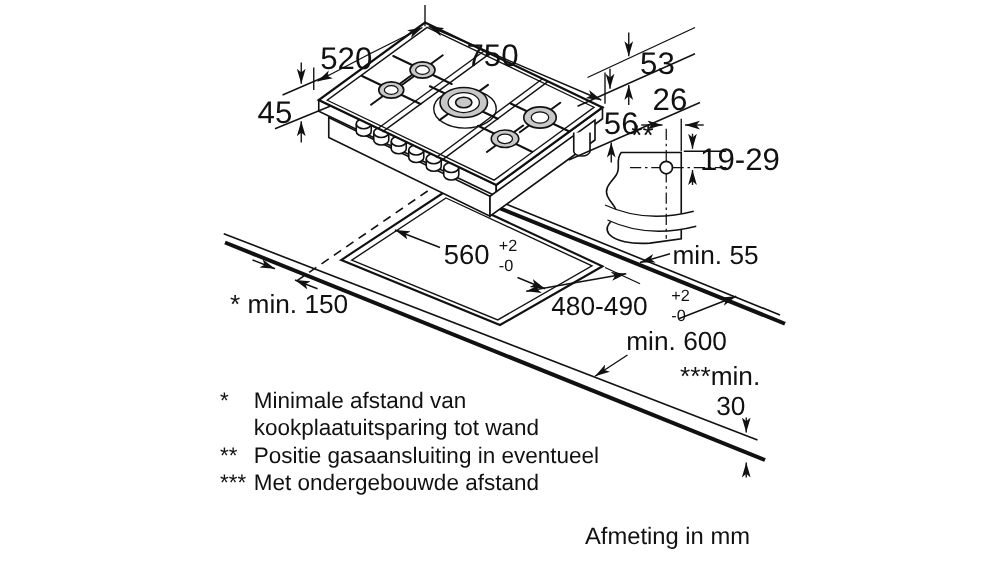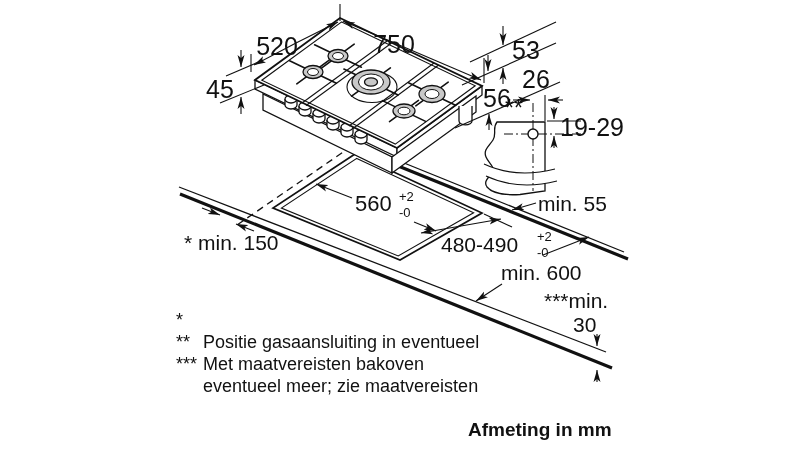--- a/index.html
+++ b/index.html
@@ -20,21 +20,21 @@
   .burner-in{fill:#fff;stroke:#111;stroke-width:1;}
   text{fill:#111;}
   .t-dim{font-size:25px;}
   .t-mid{font-size:21px;}
   .t-560{font-size:22px;}
   .t-tol{font-size:13px;}
   .t-star{font-size:23px;}
   .fnotes{position:absolute;left:176px;top:309px;font-size:18px;line-height:22px;}
   .fn-row{display:flex;align-items:flex-start;}
   .fn-marker{display:inline-block;width:27px;flex:0 0 27px;}
-  .caption{position:absolute;left:468px;top:419px;font-size:19px;font-weight:bold;}
+  .caption{position:absolute;left:468px;top:419px;font-size:19px;}
 </style>
 </head>
 <body>
 
 <div class="stage">
 
 <svg width="800" height="450" viewBox="0 0 800 450">
   <defs>
     <marker id="ah" markerUnits="userSpaceOnUse" markerWidth="12" markerHeight="8" refX="12" refY="4" orient="auto">
       <path d="M0,0.5 L12,4 L0,7.5 L3,4 Z" fill="#111"></path>
@@ -194,31 +194,34 @@
     <text class="t-mid" x="501" y="280">min. 600</text>
     <text class="t-mid" x="544" y="308">***min.</text>
     <text class="t-mid" x="573" y="332">30</text>
     <text class="t-mid" x="184" y="250">* min. 150</text>
   </g>
 </svg>
 
 <div class="fnotes">
   <div class="fn-row">
     <span class="fn-marker">*</span>
+    <span>
+      <div>Minimale afstand van</div>
+      <div>kookplaatuitsparing tot wand</div>
+    </span>
   </div>
   <div class="fn-row">
     <span class="fn-marker">**</span>
     <span>
       <div>Positie gasaansluiting in eventueel</div>
     </span>
   </div>
   <div class="fn-row">
     <span class="fn-marker">***</span>
     <span>
-      <div>Met maatvereisten bakoven</div>
-      <div>eventueel meer; zie maatvereisten</div>
+      <div>Met ondergebouwde afstand</div>
     </span>
   </div>
 </div>
 
 <div class="caption">Afmeting in mm</div>
 
 </div>
 
 </body></html>

